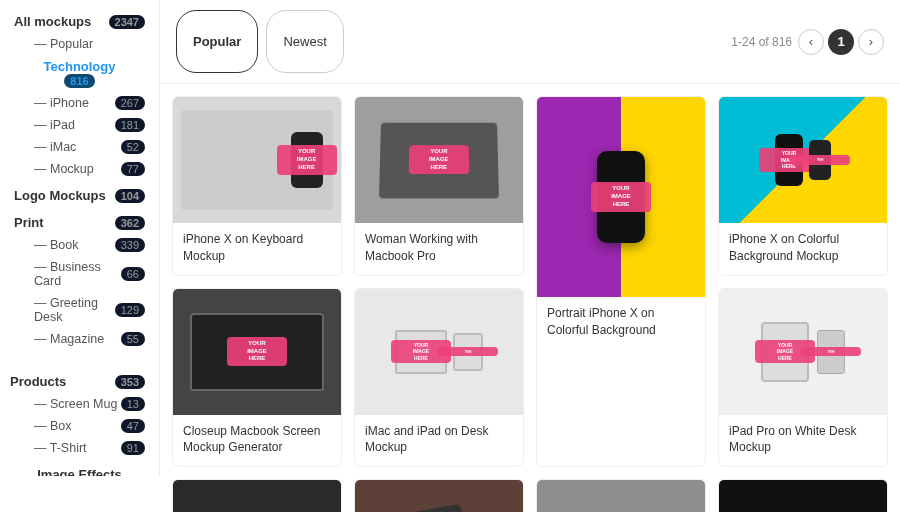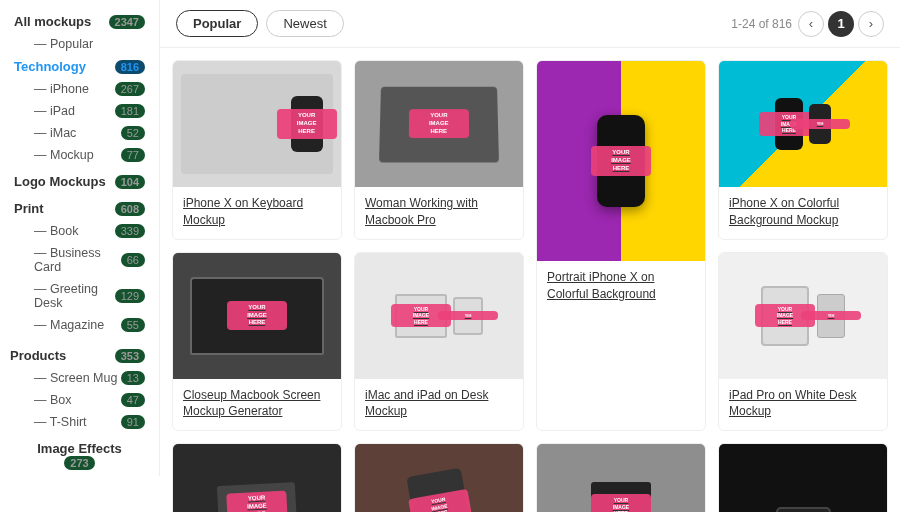--- a/index.html
+++ b/index.html
@@ -1,41 +1,41 @@
 <!DOCTYPE html>
 <html><head>
   <meta charset="utf-8">
   <style>
     * { margin: 0; padding: 0; box-sizing: border-box; }
     body { font-family: -apple-system, BlinkMacSystemFont, 'Segoe UI', sans-serif; font-size: 13px; color: #333; background: #fff; width: 900px; height: 512px; overflow: hidden; display: flex; }
 
     
     .sidebar { width: 160px; min-width: 160px; border-right: 1px solid #eee; padding: 10px 0; overflow-y: auto; height: 476px; }
     .sidebar-item { display: flex; align-items: center; justify-content: space-between; padding: 4px 14px; cursor: pointer; color: #333; }
-    .sidebar-item.active { color: #2196F3; }
+    .sidebar-item.active { color: #2196F3; flex-direction: column; }
     .sidebar-item.sub { padding-left: 34px; font-size: 12.5px; color: #555; }
-    .sidebar-item .count { font-size: 11px; color: #999; background: #14532d; border-radius: 10px; padding: 1px 6px; }
+    .sidebar-item .count { font-size: 11px; color: #999; background: #0f172a; border-radius: 10px; padding: 1px 6px; }
     .sidebar-item.active .count { background: #e3f0fc; color: #2196F3; }
     .sidebar-section { font-weight: 600; font-size: 13px; }
 
     
     .main { flex: 1; display: flex; flex-direction: column; overflow: hidden; }
 
     
     .toolbar { display: flex; align-items: center; justify-content: space-between; padding: 10px 16px; border-bottom: 1px solid #eee; }
     .toolbar-left { display: flex; gap: 8px; }
-    .tab-btn { padding: 5px 16px; border-radius: 20px; border: 1.5px solid #ccc; background: #fff; font-size: 13px; cursor: pointer; color: #333; }
+    .tab-btn { padding: 23px 16px; border-radius: 20px; border: 1.5px solid #ccc; background: #fff; font-size: 13px; cursor: pointer; color: #333; }
     .tab-btn.active { border-color: #333; font-weight: 600; }
     .toolbar-right { font-size: 12px; color: #888; display: flex; align-items: center; gap: 6px; }
     .page-nav { display: flex; align-items: center; gap: 4px; }
     .page-nav button { width: 26px; height: 26px; border-radius: 50%; border: 1px solid #ccc; background: #fff; cursor: pointer; display: flex; align-items: center; justify-content: center; font-size: 13px; color: #555; }
     .page-nav .current-page { width: 26px; height: 26px; border-radius: 50%; background: #333; color: #fff; display: flex; align-items: center; justify-content: center; font-size: 13px; font-weight: 600; }
 
     
-    .grid-area { flex: 1; overflow-y: auto; padding: 12px 12px; text-decoration: underline; }
+    .grid-area { flex: 1; overflow-y: auto; padding: 12px 12px; }
     .grid { display: grid; grid-template-columns: repeat(4, 1fr); gap: 12px; }
 
     .card { border-radius: 6px; overflow: hidden; border: 1px solid #eee; background: #fff; }
     .card-thumb { width: 100%; aspect-ratio: 4/3; background: #f0f0f0; position: relative; overflow: hidden; display: flex; align-items: center; justify-content: center; }
     .card-body { padding: 8px 10px 10px; }
     .card-title { font-size: 12px; color: #333; line-height: 1.4; }
 
     .yih-badge { background: rgba(236,64,122,0.92); border-radius: 4px; padding: 6px 8px; text-align: center; font-size: 9px; font-weight: 800; color: #fff; line-height: 1.3; min-width: 60px; }
 
     
@@ -77,40 +77,40 @@
     <span class="count">77</span>
   </div>
 
   <div class="sidebar-item sidebar-section" style="margin-top:4px;">
     <span>Logo Mockups</span>
     <span class="count">104</span>
   </div>
 
   <div class="sidebar-item sidebar-section" style="margin-top:4px;gap:39px;">
     <span>Print</span>
-    <span class="count">608</span>
+    <span class="count">362</span>
   </div>
   <div class="sidebar-item sub">
     <span>— Book</span>
     <span class="count">339</span>
   </div>
   <div class="sidebar-item sub">
     <span>— Business Card</span>
     <span class="count">66</span>
   </div>
   <div class="sidebar-item sub">
     <span>— Greeting Desk</span>
     <span class="count">129</span>
   </div>
   <div class="sidebar-item sub">
     <span>— Magazine</span>
     <span class="count">55</span>
   </div>
 
-  <div class="sidebar-item sidebar-section" style="margin-top:8px;padding-left:10px;">
+  <div class="sidebar-item sidebar-section" style="margin-top:20px;padding-left:10px;">
     <span>Products</span>
     <span class="count">353</span>
   </div>
   <div class="sidebar-item sub">
     <span>— Screen Mug</span>
     <span class="count">13</span>
   </div>
   <div class="sidebar-item sub">
     <span>— Box</span>
     <span class="count">47</span>

